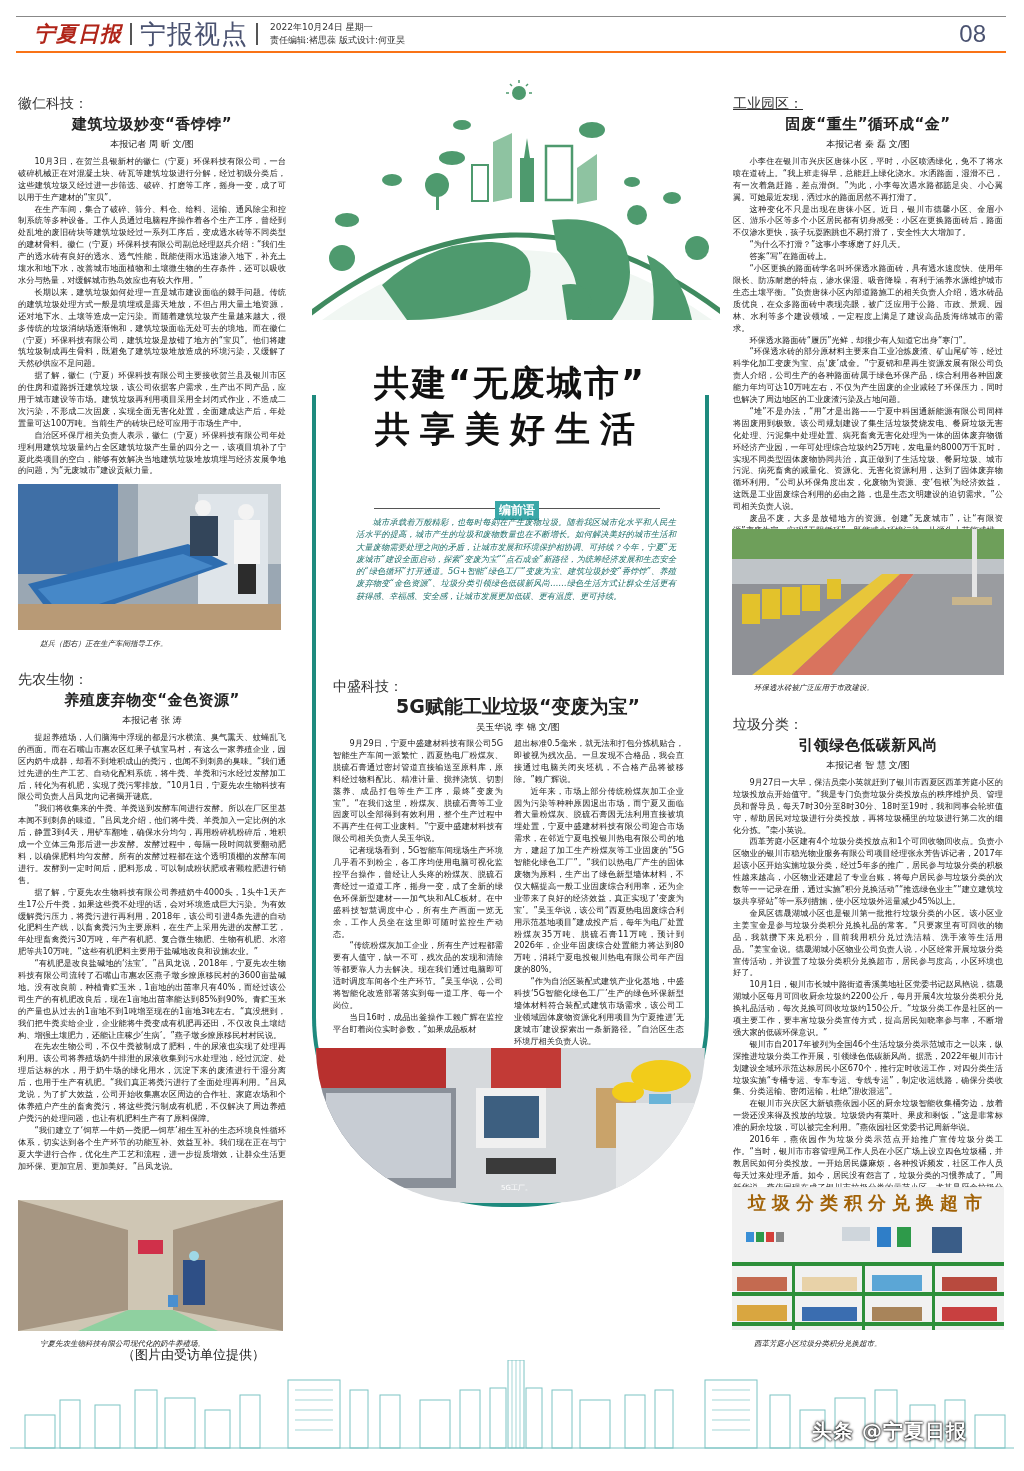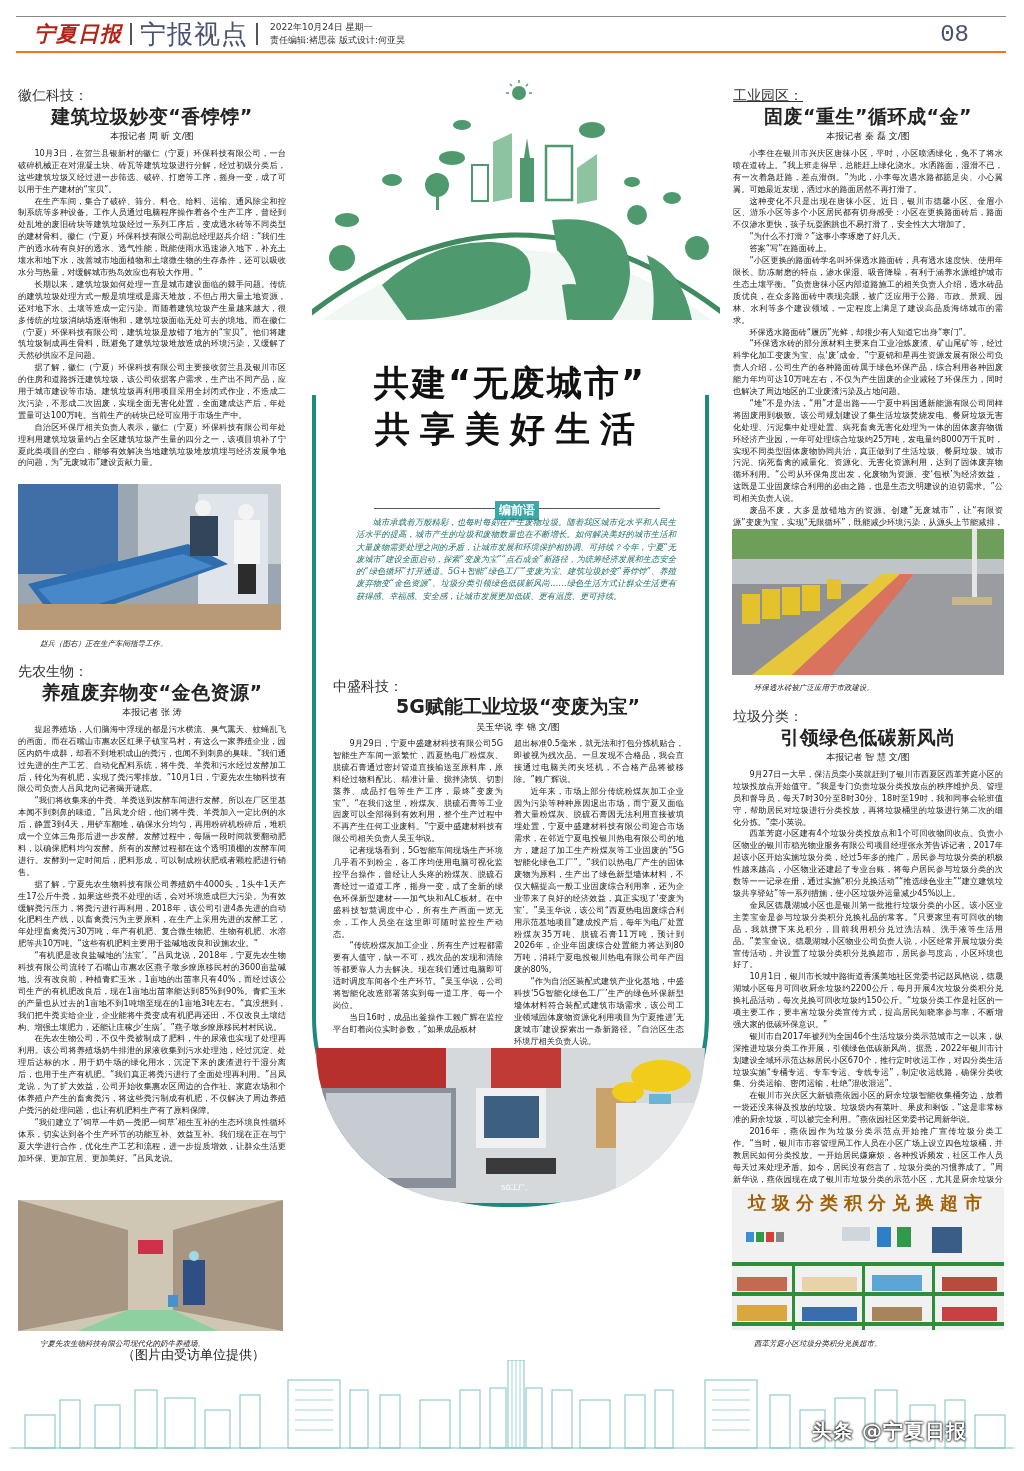--- a/index.html
+++ b/index.html
@@ -7,28 +7,28 @@
   body { position: relative; font-family: "DejaVu Sans", "Liberation Sans", sans-serif; color: #222; }
 
   
   .masthead { position: absolute; left: 16px; top: 16px; width: 990px; height: 37px;
     border-top: 1.5px solid #888; border-bottom: 2px solid #f97316; display: flex; align-items: center; }
   .logo { font-family: "DejaVu Serif", serif; font-style: italic; font-weight: bold; color: #b02418;
     font-size: 21px; margin-left: 18px; letter-spacing: 1px; }
   .vsep { width: 2px; height: 22px; background: #555; margin: 0 8px; }
   .section-name { font-size: 26px; color: #4a5270; letter-spacing: 1px; }
   .issue-meta { margin-left: 4px; font-size: 9px; line-height: 13px; color: #333; }
-  .page-no { margin-left: auto; margin-right: 37px; font-size: 24px; color: #4a5270; font-family: Liberation Mono, monospace; }
+  .page-no { margin-left: auto; margin-right: 20px; font-size: 24px; color: #4a5270; font-family: Liberation Sans, sans-serif; }
 
   
   .col { position: absolute; font-size: 8.2px; line-height: 11.9px; text-align: justify; color: #222; }
   .col-left { left: 18px; width: 268px; }
   .col-right { left: 733px; width: 270px; }
-  .kicker { font-size: 14px; color: #333; line-height: 18px; }
-  .headline { font-size: 19px; font-weight: bold; text-align: center; line-height: 24px; color: #222; letter-spacing: 0.5px; }
+  .kicker { font-size: 14px; color: #333; line-height: 18px; margin-top: 8px; }
+  .headline { font-size: 15px; font-weight: bold; text-align: center; line-height: 24px; color: #222; letter-spacing: 0.5px; }
   .byline { font-size: 9px; text-align: center; margin: 3px 0 5px; color: #222; }
   .para { text-indent: 2em; margin-bottom: 0; }
   .caption { font-size: 7.5px; font-style: italic; margin-top: 5px; padding-left: 22px; }
   .caption-credit { font-size: 13px; text-align: right; padding-right: 18px; }
 
   .photo { position: relative; overflow: hidden; border: 0; }
   .globe { position: absolute; left: 312px; top: 80px; width: 408px; height: 240px; overflow: hidden; }
   .frame { position: absolute; left: 312px; top: 395px; width: 397px; height: 812px;
     border-left: 4px solid #1e8a7e; border-right: 4px solid #1e8a7e; border-bottom: 4px solid #1e8a7e;
     border-radius: 0 0 190px 190px; }

